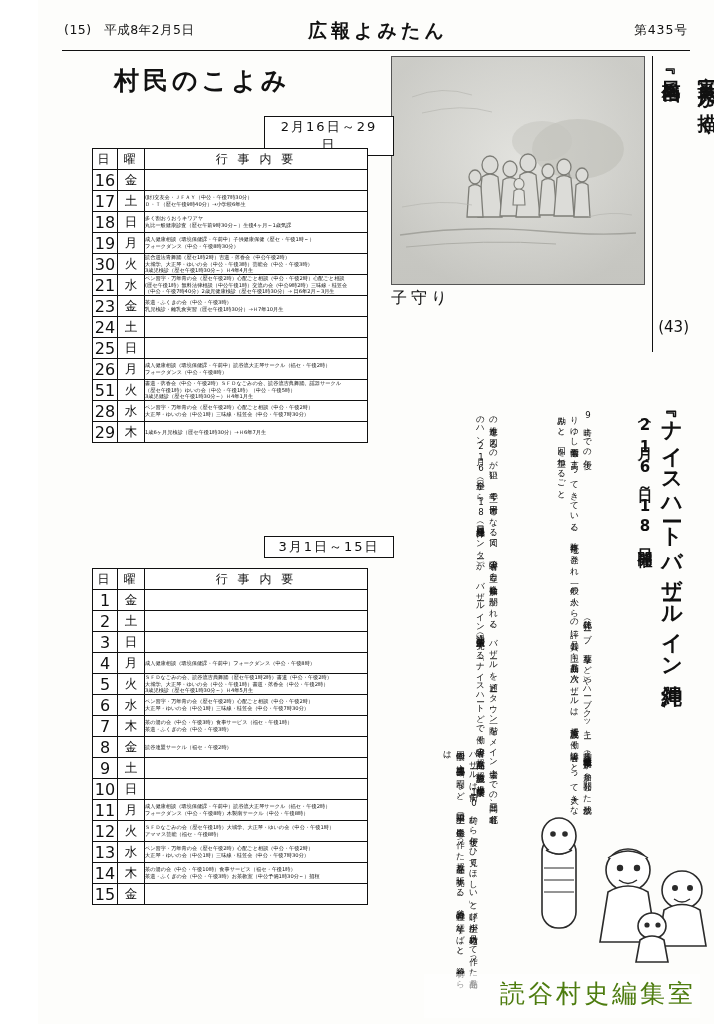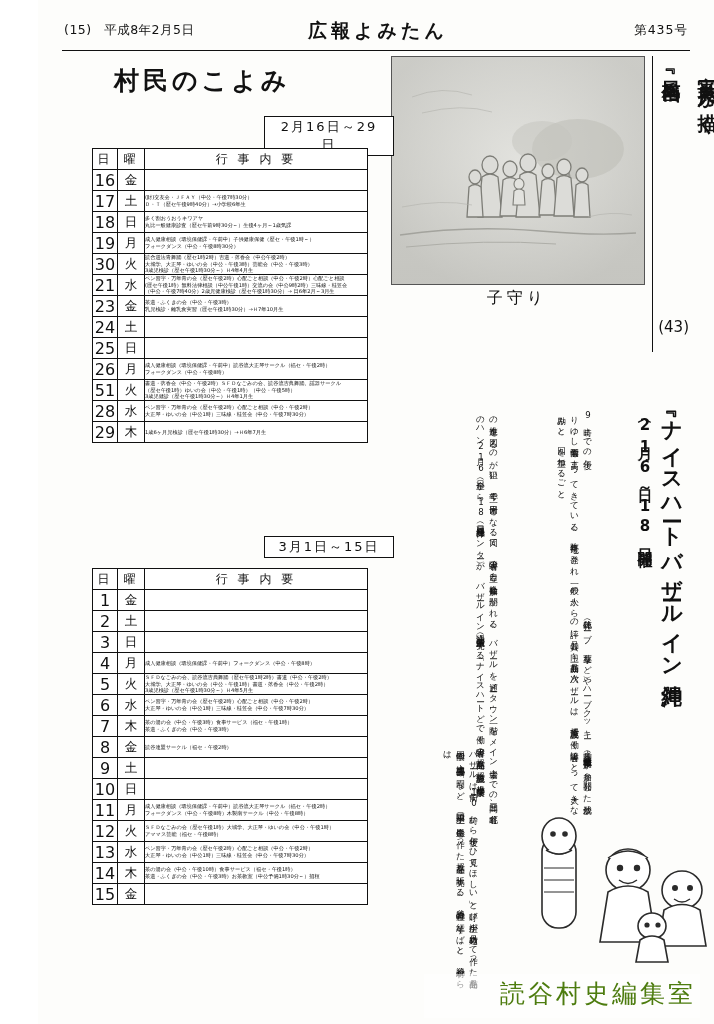--- a/index.html
+++ b/index.html
@@ -25,21 +25,21 @@
   
   table.cal{position:absolute;border-collapse:collapse;background:#fff;}
   table.cal td,table.cal th{border:1px solid #111;padding:0;}
   table.cal th{font-size:12px;font-weight:normal;letter-spacing:3px;height:20px;}
   .c-day{width:24px;text-align:center;font-size:16px;height:20px;}
   .c-dow{width:26px;text-align:center;font-size:12.5px;}
   .c-ev{width:222px;padding:1px 3px 1px 4px;vertical-align:middle;}
   .ev-line{font-size:5.2px;line-height:6.6px;white-space:nowrap;overflow:hidden;letter-spacing:0px;}
   
   .pic-frame{position:absolute;left:353px;top:56px;width:252px;height:227px;border:1px solid #555;overflow:hidden;background:#cfcfcb;}
-  .pic-cap{position:absolute;left:353px;top:288px;width:252px;text-align:center;font-size:16px;letter-spacing:4px;}
+  .pic-cap{position:absolute;left:353px;top:288px;width:252px;text-align:left;font-size:16px;letter-spacing:4px;}
   .vert{writing-mode:vertical-rl;text-orientation:upright;}
   .vcol{position:absolute;writing-mode:vertical-rl;text-orientation:upright;
         font-size:8.6px;line-height:13px;letter-spacing:0.6px;text-align:justify;}
   
   .watermark{position:absolute;right:18px;bottom:14px;font-size:25px;color:#4d7c0f;letter-spacing:3px;}
   .wmbox{position:absolute;right:14px;bottom:6px;width:276px;height:44px;background:rgba(255,255,255,0.55);}
   
   .sketch{position:absolute;}
 </style>
 </head>

